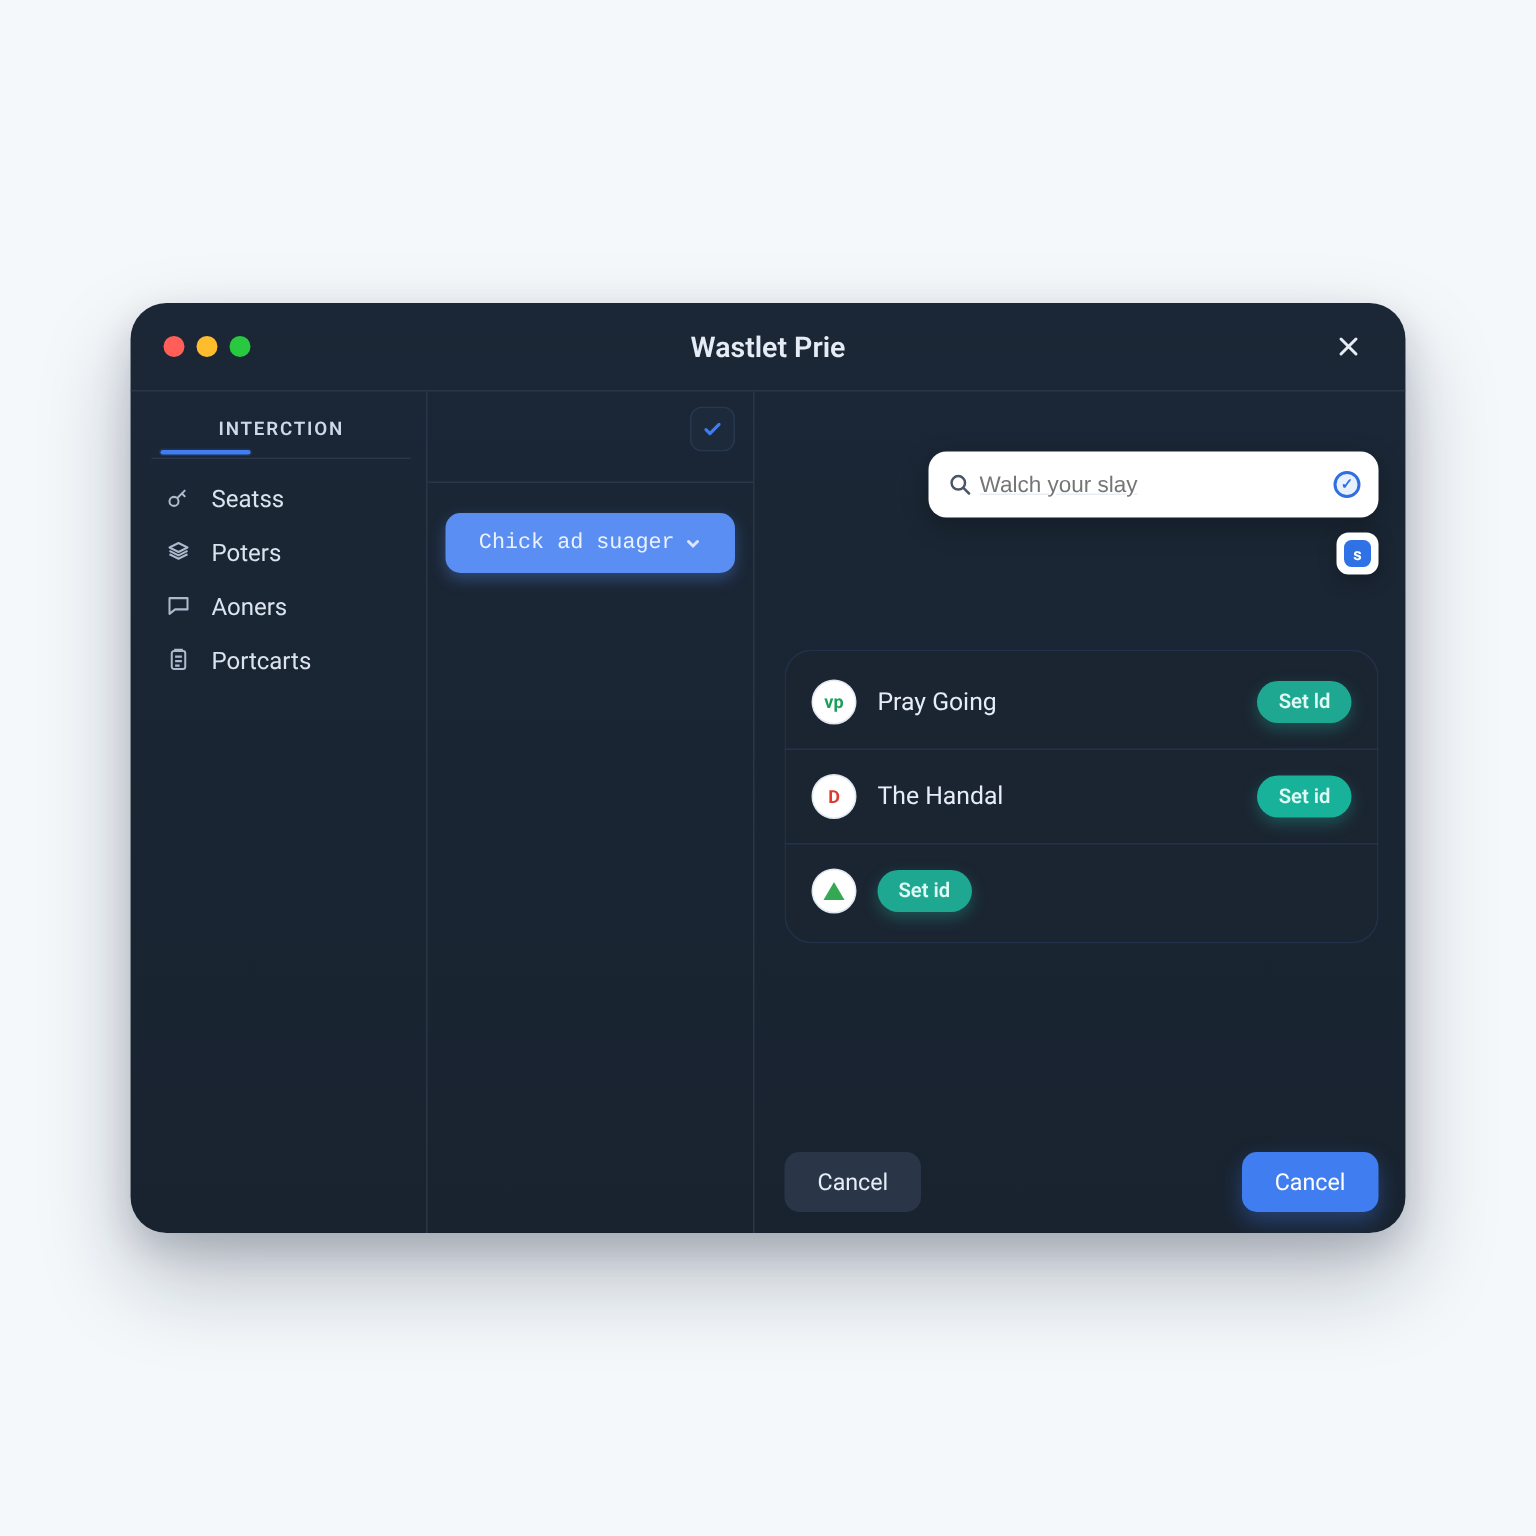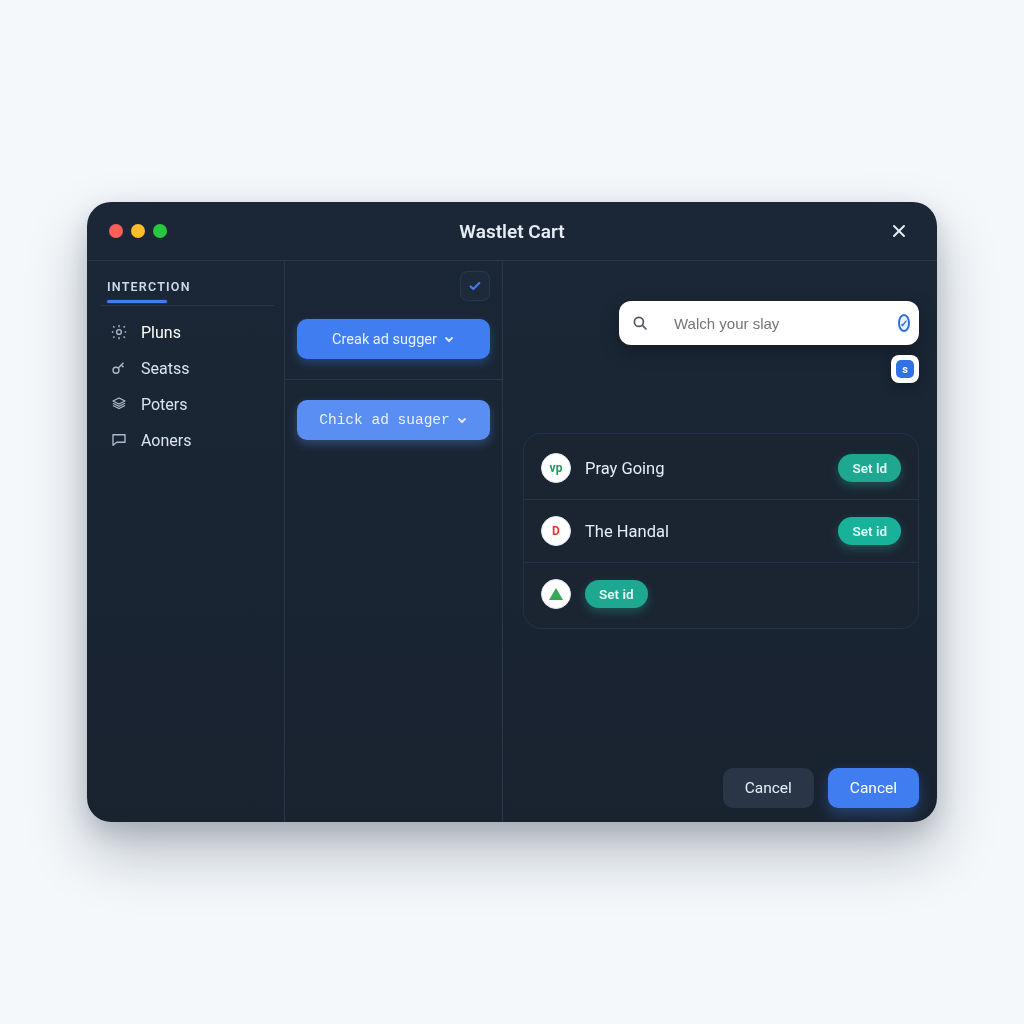--- a/index.html
+++ b/index.html
@@ -62,20 +62,21 @@
   }
   
   .body{
     flex:1;display:flex;border-top:1px solid var(--border);
     min-height:0;
   }
   .sidebar{
     width:198px;flex:0 0 198px;
     border-right:1px solid var(--border);
     padding:12px 10px 10px 14px;
+    text-align:center;
   }
   .sb-head{
     font-size:12.5px;letter-spacing:1.2px;color:#cfd8e6;
     font-weight:600;margin:6px 6px 4px 6px;
   }
   .sb-underline{
     height:3px;width:60px;background:var(--blue);
     border-radius:3px;margin:6px 0 2px 6px;
     box-shadow:0 0 0 1px rgba(63,125,240,0.15);
   }
@@ -119,22 +120,23 @@
     flex:1;display:flex;flex-direction:column;
     padding:14px 18px 14px 20px;min-width:0;
   }
   .search-wrap{
     margin-top:26px;
     display:flex;flex-direction:column;align-items:flex-end;gap:10px;
     position:relative;
   }
   .search{
     width:300px;height:44px;background:#fff;border-radius:12px;
-    display:flex;align-items:center;gap:23px;padding:0 12px;
+    display:flex;align-items:center;gap:2px;padding:0 12px;
     box-shadow:0 6px 18px rgba(0,0,0,0.25);
+    text-decoration:underline;
   }
   .search input{
     flex:1;border:none;outline:none;background:transparent;
     font-size:15px;color:#5f6c7d;
   }
   .check-badge{
     width:18px;height:18px;border-radius:50%;
     border:2px solid #2f6fe0;background:#e8f1ff;
     display:flex;align-items:center;justify-content:center;
     color:#2f6fe0;font-size:10px;font-weight:700;
@@ -177,21 +179,21 @@
   .row-label{flex:1;font-size:16.5px;color:#e6edf7;}
   .pill{
     padding:6px 14px;border-radius:999px;
     background:var(--teal);color:#dffaf4;font-size:13.5px;font-weight:600;
     cursor:pointer;
     box-shadow:0 4px 10px rgba(31,168,145,0.35);
   }
   .pill.alt{background:var(--teal-2);}
   
   .footer{
-    margin-top:auto;display:flex;gap:14px;justify-content:flex-end;
+    margin-top:auto;display:flex;gap:14px;justify-content:space-between;
     padding-top:18px;
   }
   .btn{
     height:40px;padding:0 22px;border-radius:10px;
     display:flex;align-items:center;justify-content:center;
     font-size:15.5px;cursor:pointer;
   }
   .btn.ghost{background:#2a3648;color:#e7edf7;}
   .btn.primary{background:var(--blue);color:#fff;box-shadow:0 6px 14px rgba(63,125,240,0.35);}
   svg{display:block;}
@@ -200,45 +202,36 @@
 <body>
 
 <div class="window">
 
   <div class="titlebar">
     <div class="traffic">
       <div class="dot red"></div>
       <div class="dot yellow"></div>
       <div class="dot green"></div>
     </div>
-    <div class="title">Wastlet Cart</div>
+    <div class="title">Wastlet Prie</div>
     <div class="close">
       <svg width="16" height="16" viewBox="0 0 16 16" stroke="currentColor" stroke-width="2" fill="none" stroke-linecap="round">
         <line x1="3" y1="3" x2="13" y2="13"></line>
           <line x1="13" y1="3" x2="3" y2="13"></line>
       </svg>
     </div>
   </div>
 
   <div class="body">
 
     <div class="sidebar">
       <div class="sb-head">INTERCTION</div>
       <div class="sb-underline"></div>
       <div class="sb-underline-rest"></div>
 
-      <div class="sb-item active">
-        <span class="sb-ico">
-          <svg width="18" height="18" viewBox="0 0 24 24" fill="none" stroke="currentColor" stroke-width="1.8">
-            <circle cx="12" cy="12" r="3.2"></circle>
-            <path d="M12 2.5v3M12 18.5v3M4.5 12h-2M21.5 12h-2M6 6l-1.8-1.8M19.8 19.8L18 18M18 6l1.8-1.8M4.2 19.8L6 18"></path>
-          </svg>
-        </span>
-        <span>Pluns</span>
-      </div>
       <div class="sb-item">
         <span class="sb-ico">
           <svg width="18" height="18" viewBox="0 0 24 24" fill="none" stroke="currentColor" stroke-width="1.8">
             <circle cx="8" cy="15" r="4"></circle>
             <path d="M11 12l7-7M15 8l3 3"></path>
           </svg>
         </span>
         <span>Seatss</span>
       </div>
       <div class="sb-item">
@@ -250,35 +243,36 @@
         <span>Poters</span>
       </div>
       <div class="sb-item">
         <span class="sb-ico">
           <svg width="18" height="18" viewBox="0 0 24 24" fill="none" stroke="currentColor" stroke-width="1.8" stroke-linejoin="round">
             <path d="M4 5h16v10H9l-5 4V5z"></path>
           </svg>
         </span>
         <span>Aoners</span>
       </div>
+      <div class="sb-item">
+        <span class="sb-ico">
+          <svg width="18" height="18" viewBox="0 0 24 24" fill="none" stroke="currentColor" stroke-width="1.8">
+            <rect x="6" y="4" width="12" height="16" rx="2"></rect>
+            <path d="M9 4V3h6v1M9 9h6M9 13h6M9 17h4"></path>
+          </svg>
+        </span>
+        <span>Portcarts</span>
+      </div>
     </div>
 
     <div class="midcol">
       <div class="mid-check">
         <svg width="14" height="14" viewBox="0 0 16 16" fill="none" stroke="currentColor" stroke-width="2.4" stroke-linecap="round" stroke-linejoin="round">
           <path d="M3 8.5l3 3 7-7"></path>
         </svg>
-      </div>
-      <div class="mid-btn">
-        <span>Creak ad sugger</span>
-        <span class="chev">
-          <svg width="12" height="12" viewBox="0 0 12 12" fill="none" stroke="currentColor" stroke-width="2" stroke-linecap="round">
-              <path d="M3 5l3 3 3-3"></path>
-            </svg>
-        </span>
       </div>
       <div class="mid-sep"></div>
       <div class="mid-btn alt">
         <span>Chick ad suager</span>
         <span class="chev">
           <svg width="12" height="12" viewBox="0 0 12 12" fill="none" stroke="currentColor" stroke-width="2" stroke-linecap="round">
               <path d="M3 5l3 3 3-3"></path>
             </svg>
         </span>
       </div>

